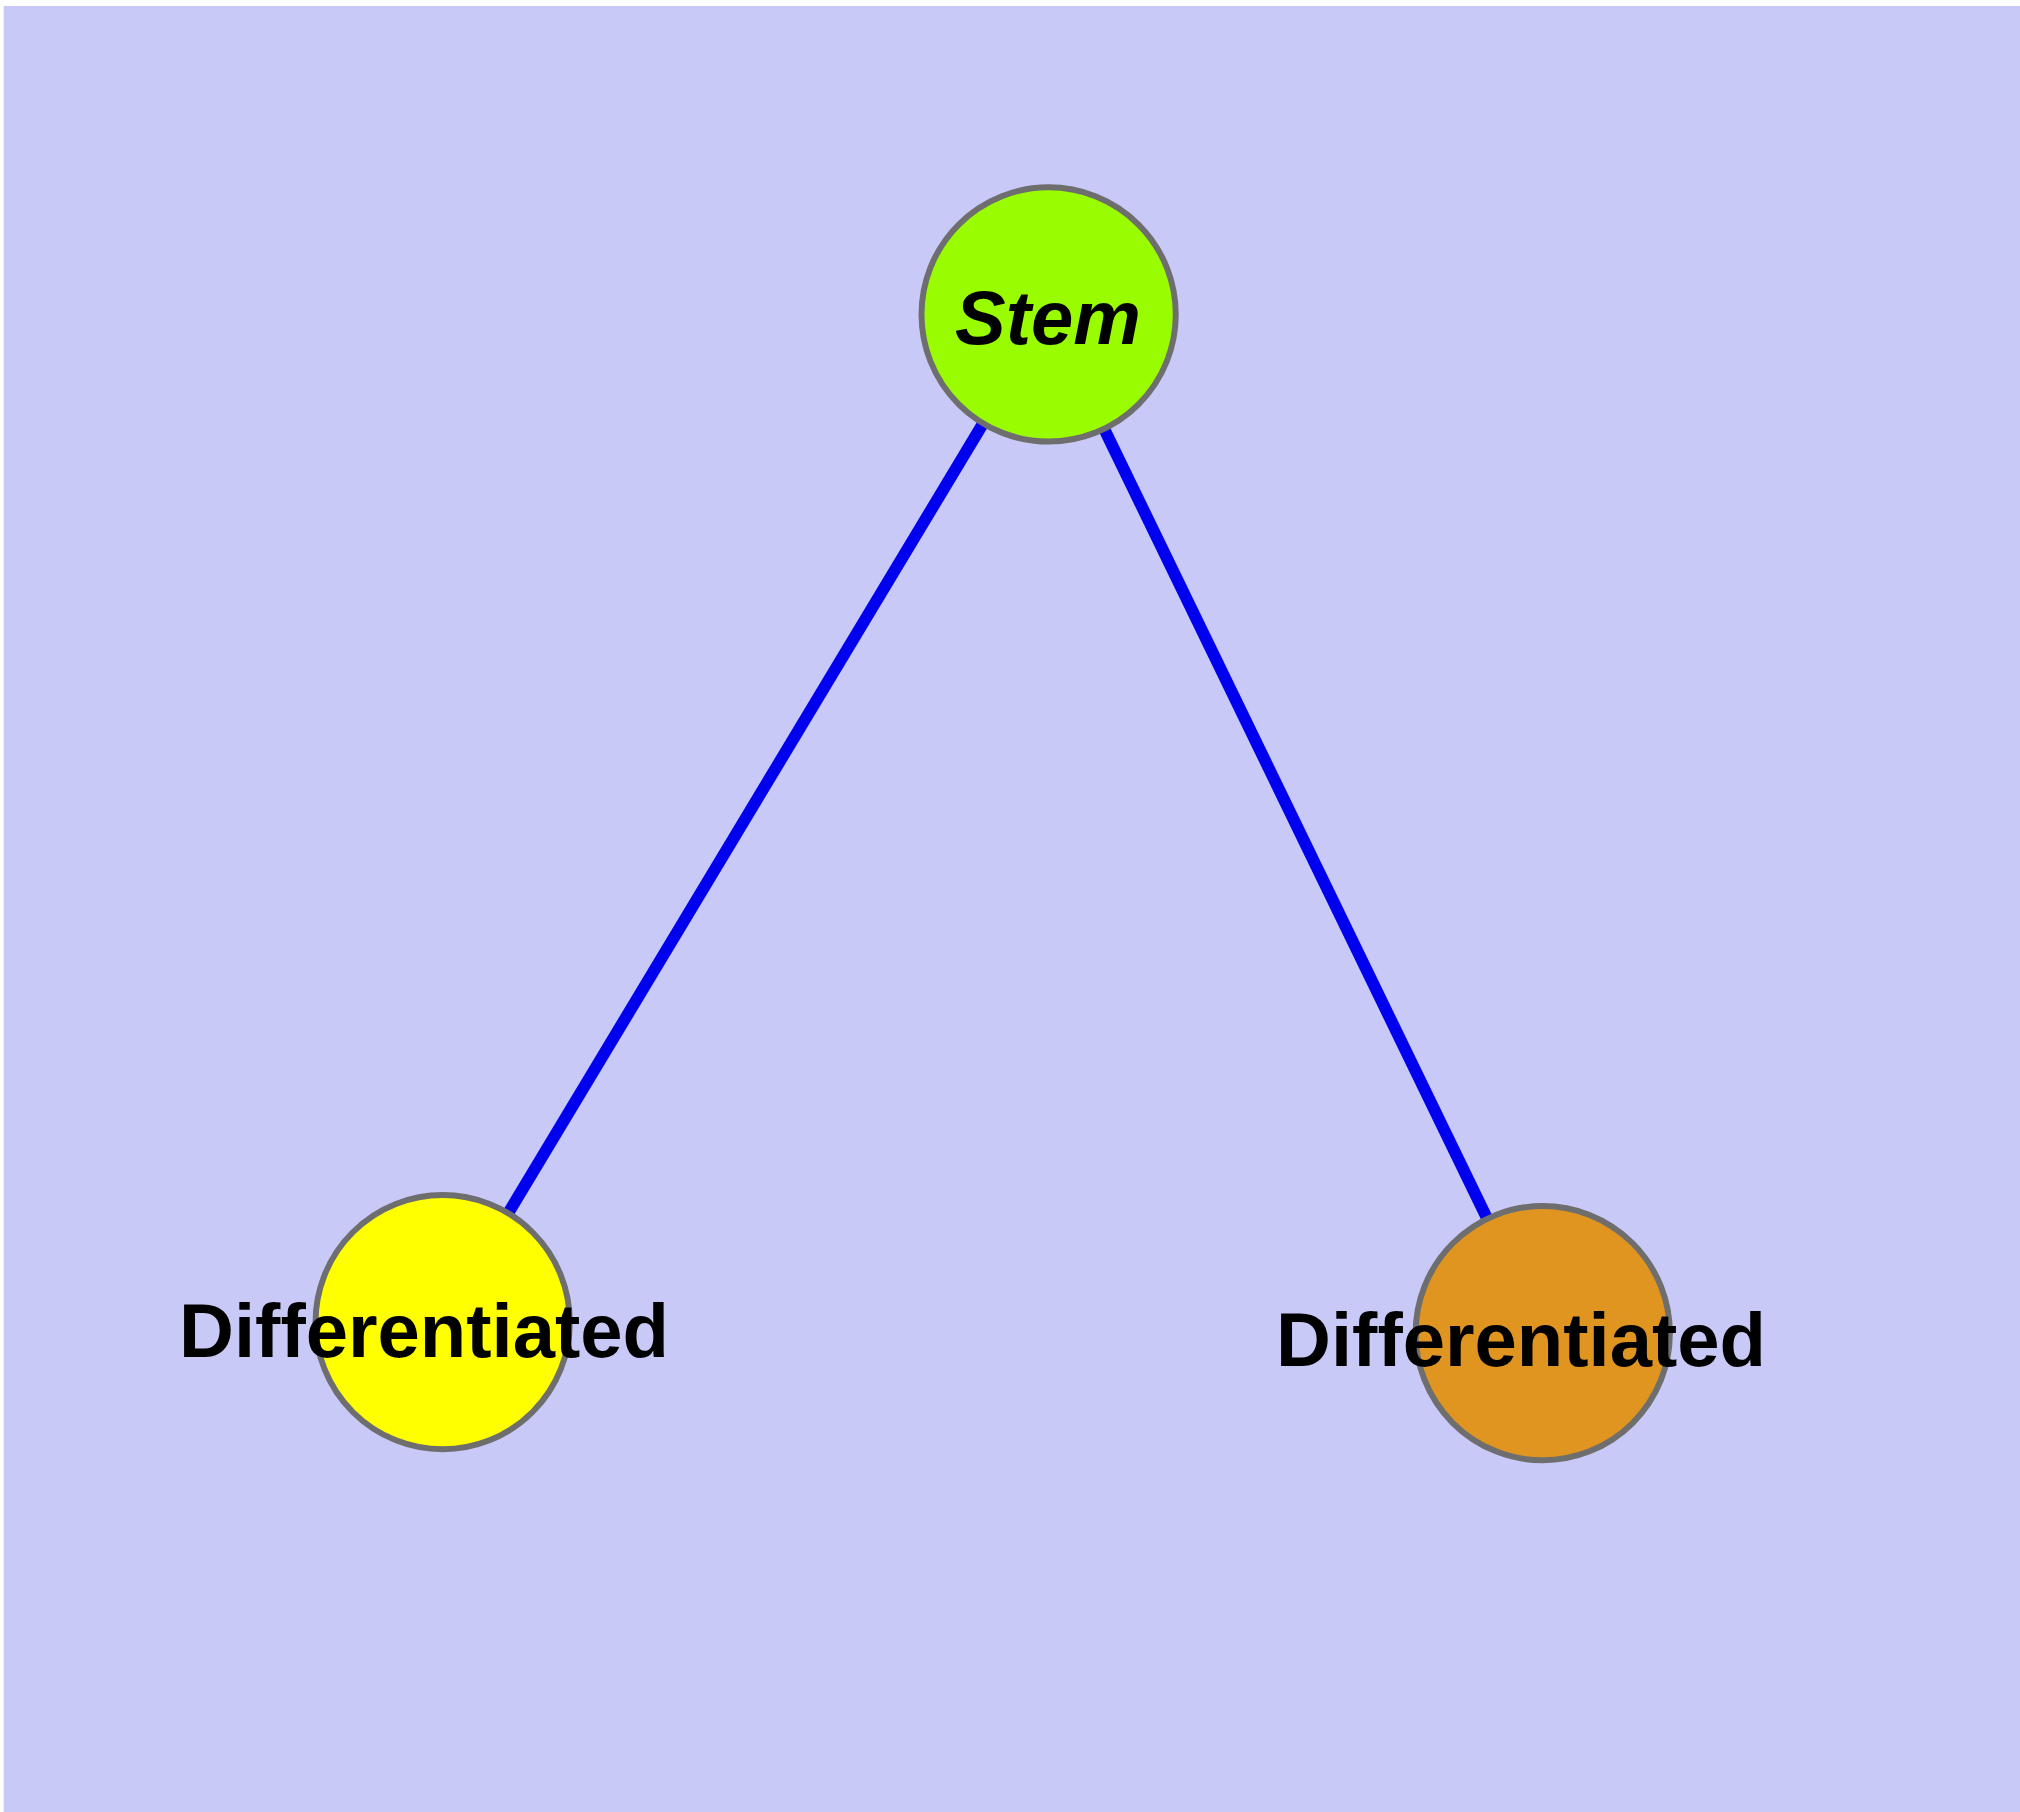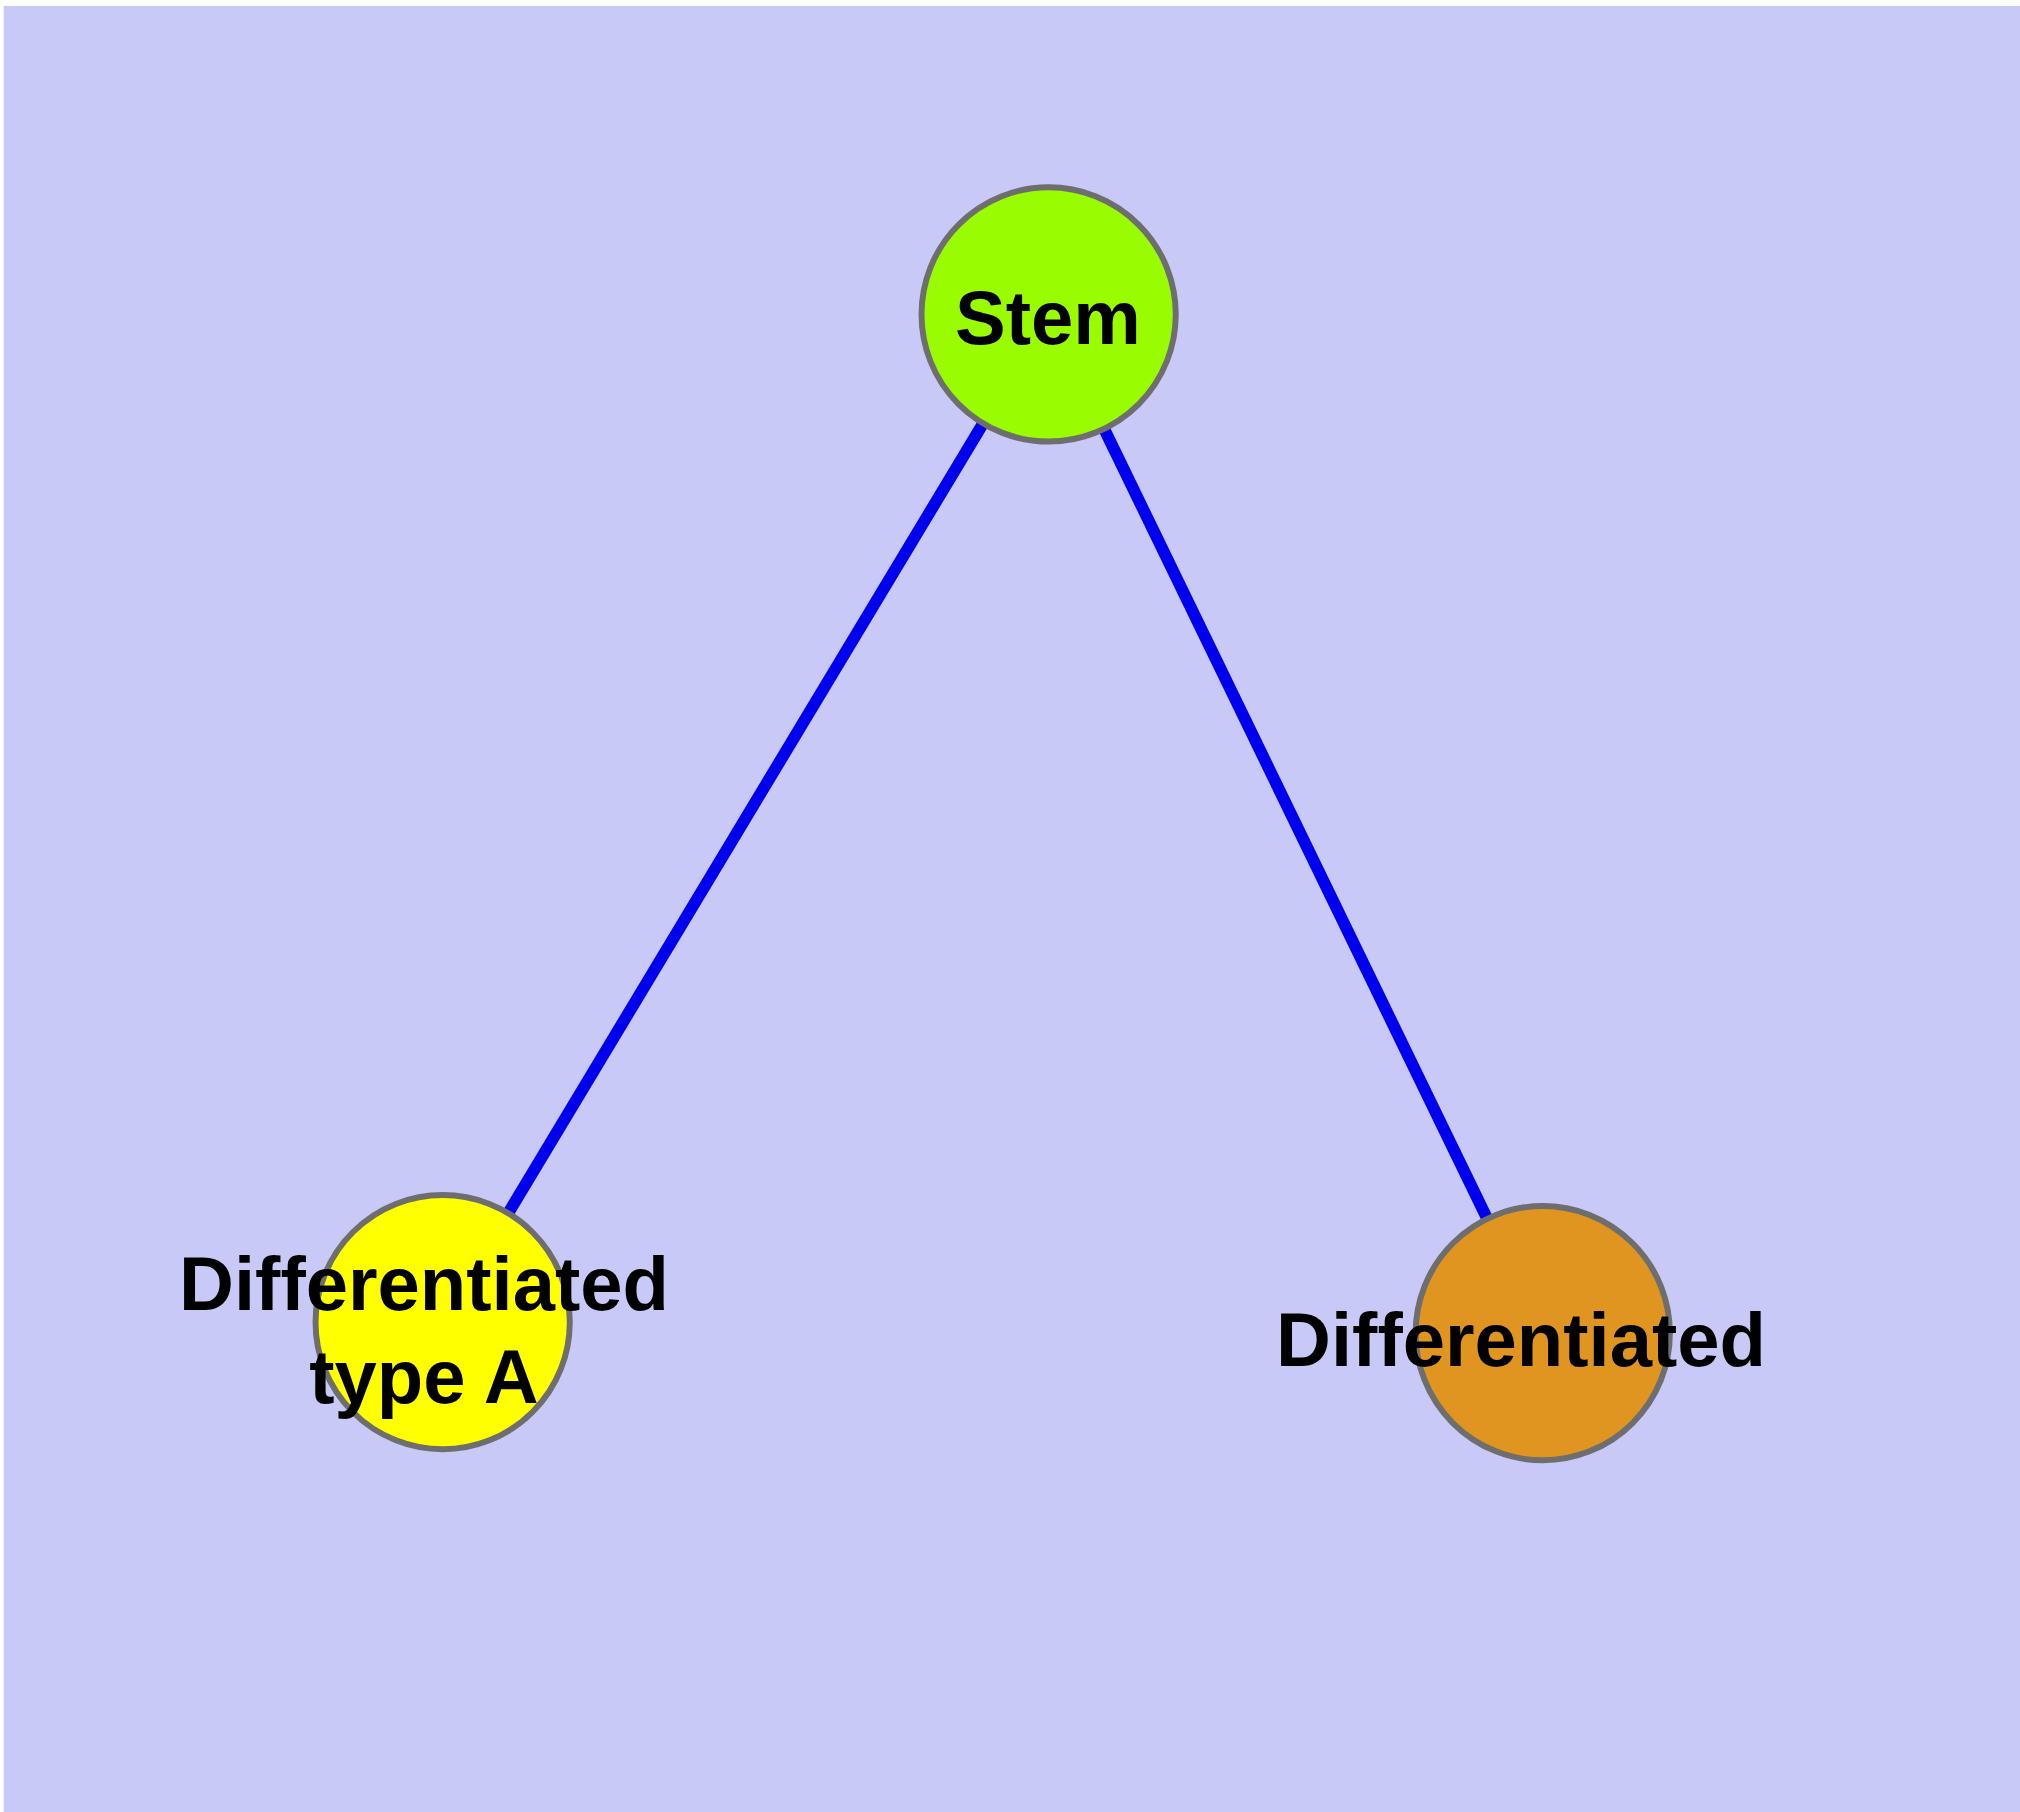--- a/index.html
+++ b/index.html
@@ -44,27 +44,26 @@
     <rect x="4" y="7" width="2380" height="2131" fill="#C9C9F8"></rect>
 
     <line x1="1237" y1="371" x2="522" y2="1560" stroke-width="14" stroke="#0000EE"></line>
     <line x1="1237" y1="371" x2="1820" y2="1573" stroke-width="14" stroke="#0000EE"></line>
 
     <circle cx="1237" cy="371" r="150" stroke-width="7" fill="#99FC00" stroke="#6E6E6E"></circle>
     <circle cx="522" cy="1560" r="150" stroke-width="7" fill="#FFFF00" stroke="#6E6E6E"></circle>
     <circle cx="1820" cy="1573" r="150" stroke-width="7" fill="#E09520" stroke="#6E6E6E"></circle>
   </svg>
 
-  <div class="node-label" style="left:1048px; top:317px;">
+  <div class="node-label" style="left:1048px; top:317px;font-style:italic;">
     <div>Stem</div>
   </div>
 
   <div class="node-label" style="left:424px; top:1330px;">
     <div>Differentiated</div>
-    <div>type A</div>
   </div>
 
   <div class="node-label" style="left:1521px; top:1339px;">
     <div>Differentiated</div>
   </div>
 
 </div>
 
 
 </body></html>

